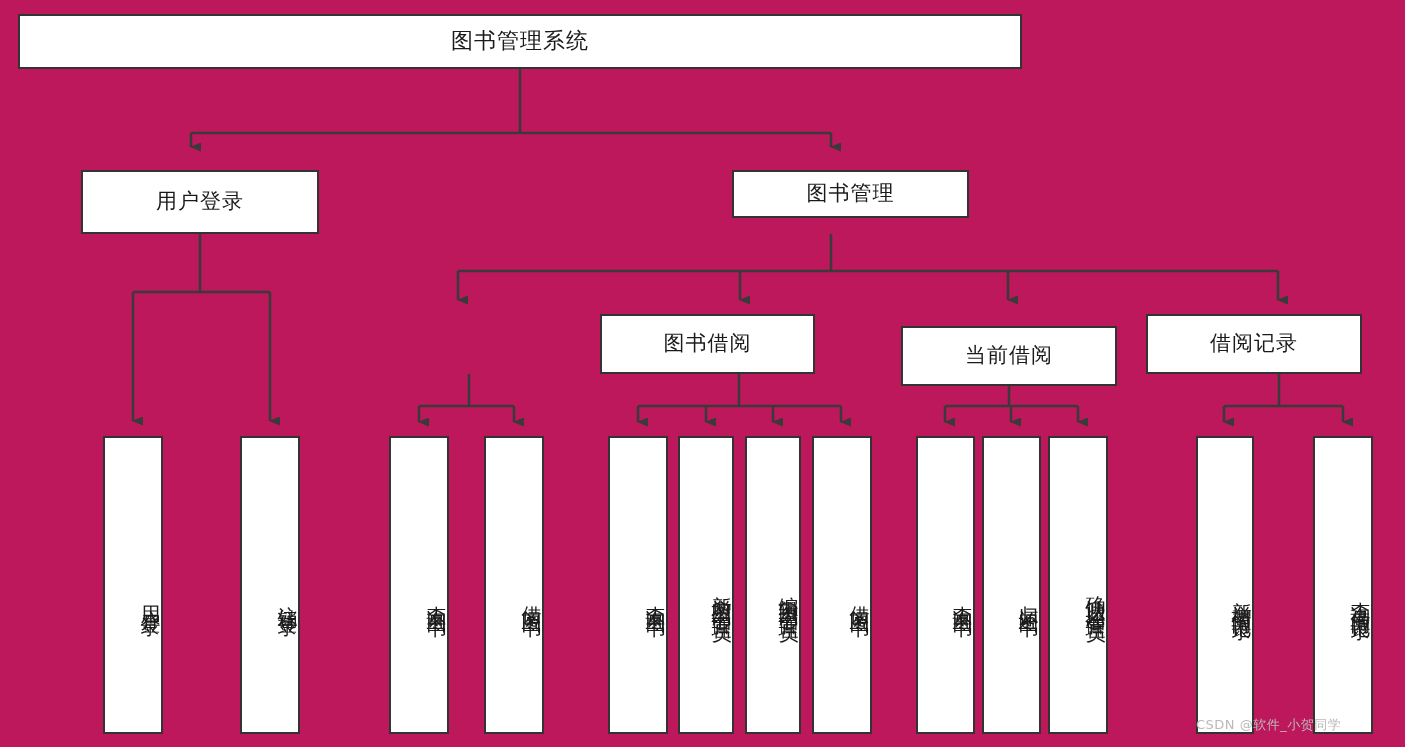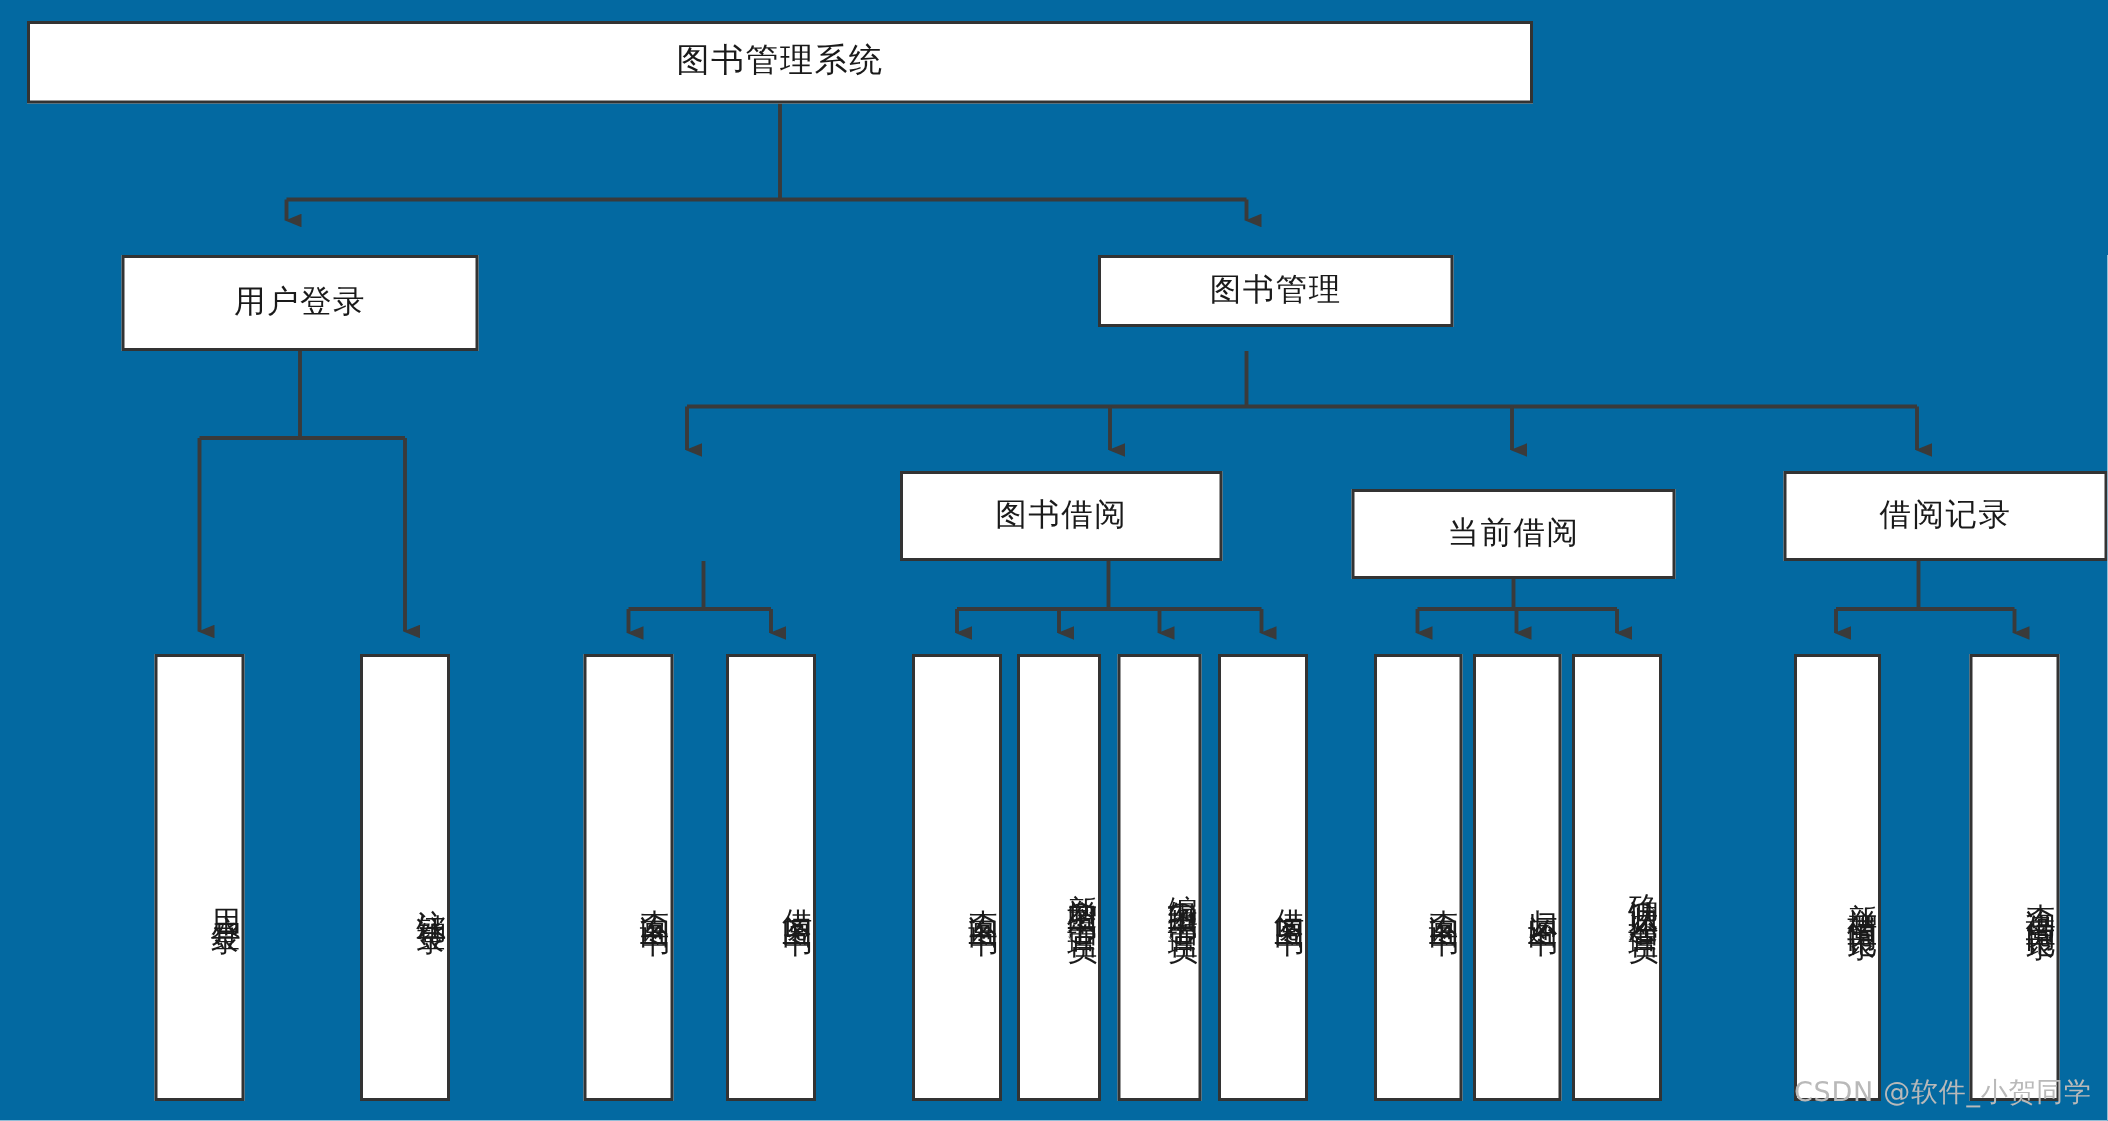--- a/index.html
+++ b/index.html
@@ -8,21 +8,21 @@
     padding: 0;
     background: #ffffff;
   }
   body {
     font-family: "DejaVu Sans", "Liberation Sans", sans-serif;
   }
   #canvas {
     position: relative;
     width: 1405px;
     height: 747px;
-    background: #0369a1;
+    background: #be185d;
     overflow: hidden;
   }
   #wires {
     position: absolute;
     left: 0;
     top: 0;
     width: 1405px;
     height: 747px;
     pointer-events: none;
   }
@@ -57,21 +57,21 @@
     padding-top: 26px;
     align-items: flex-start;
     justify-content: center;
     text-align: left;
     word-break: break-all;
   }
   .watermark {
     position: absolute;
     left: 1196px;
     top: 716px;
-    font-size: 18px;
+    font-size: 13px;
     color: #b9b9b9;
     white-space: nowrap;
     z-index: 3;
     letter-spacing: 0.5px;
   }
 </style>
 </head>
 <body>
 
 <div id="canvas">
@@ -140,21 +140,21 @@
 
 
   <div class="node h" style="left:600px; top:314px; width:215px; height:60px;">
     <span>图书借阅</span>
   </div>
 
   <div class="node h" style="left:901px; top:314px; width:216px; height:60px;margin-top:12px;">
     <span>当前借阅</span>
   </div>
 
-  <div class="node h" style="left:1189px; top:314px; width:216px; height:60px;">
+  <div class="node h" style="left:1146px; top:314px; width:216px; height:60px;">
     <span>借阅记录</span>
   </div>
 
   <div class="node v" style="left:103px; top:436px; width:60px; height:298px;">
     <span>用户登录</span>
   </div>
 
   <div class="node v" style="left:240px; top:436px; width:60px; height:298px;">
     <span>注销登录</span>
   </div>

